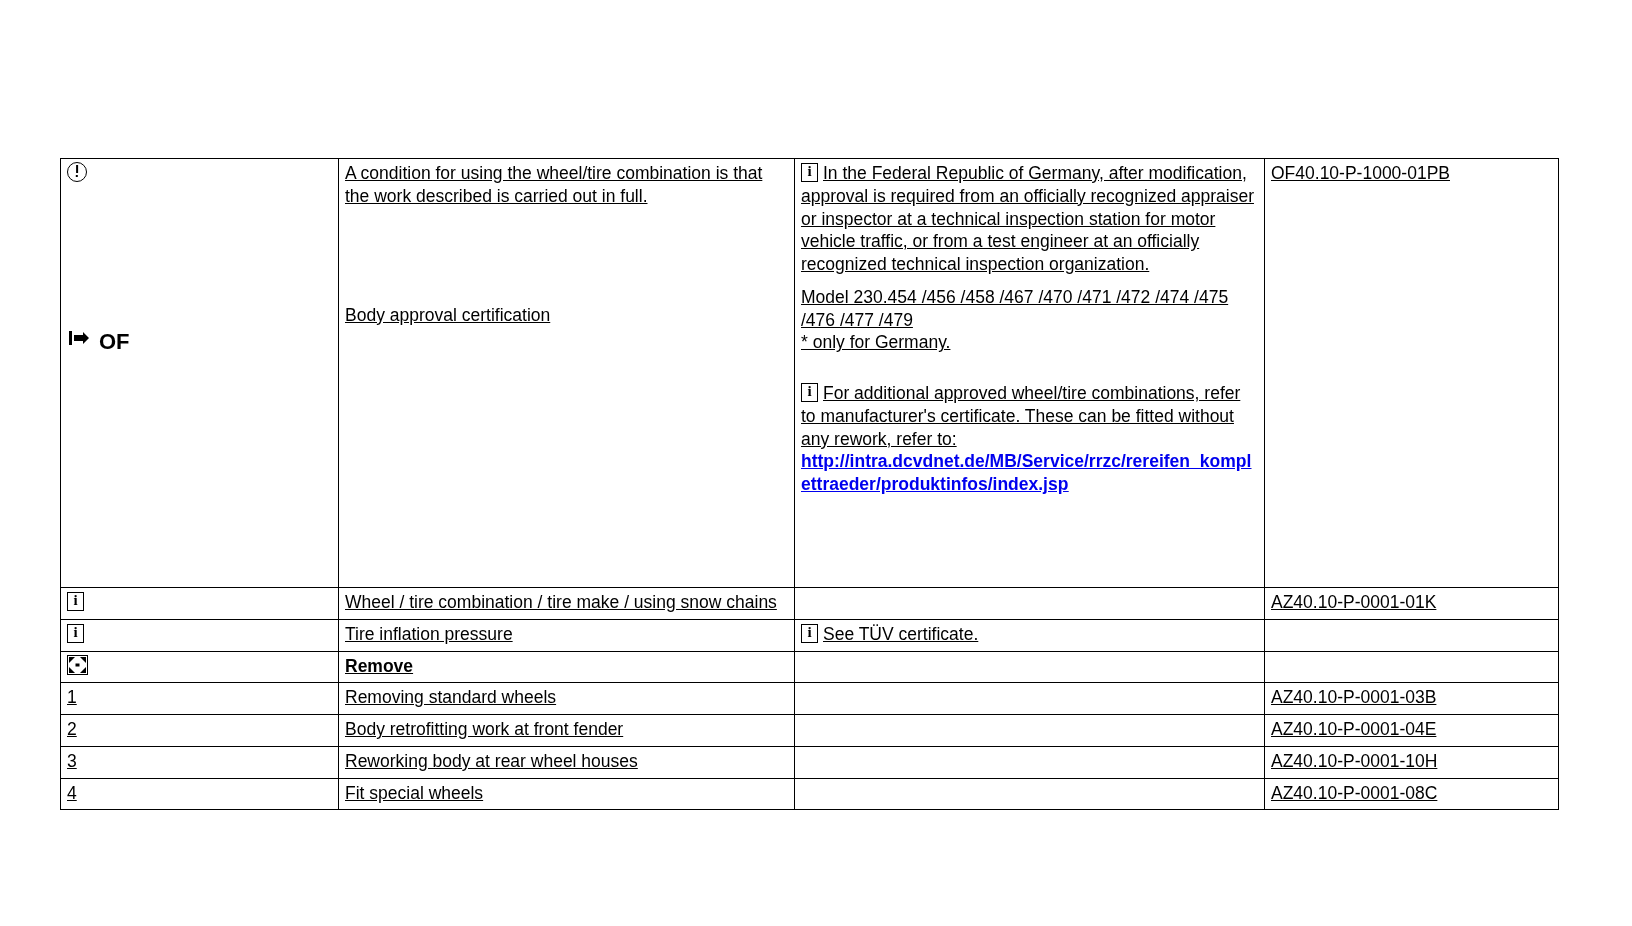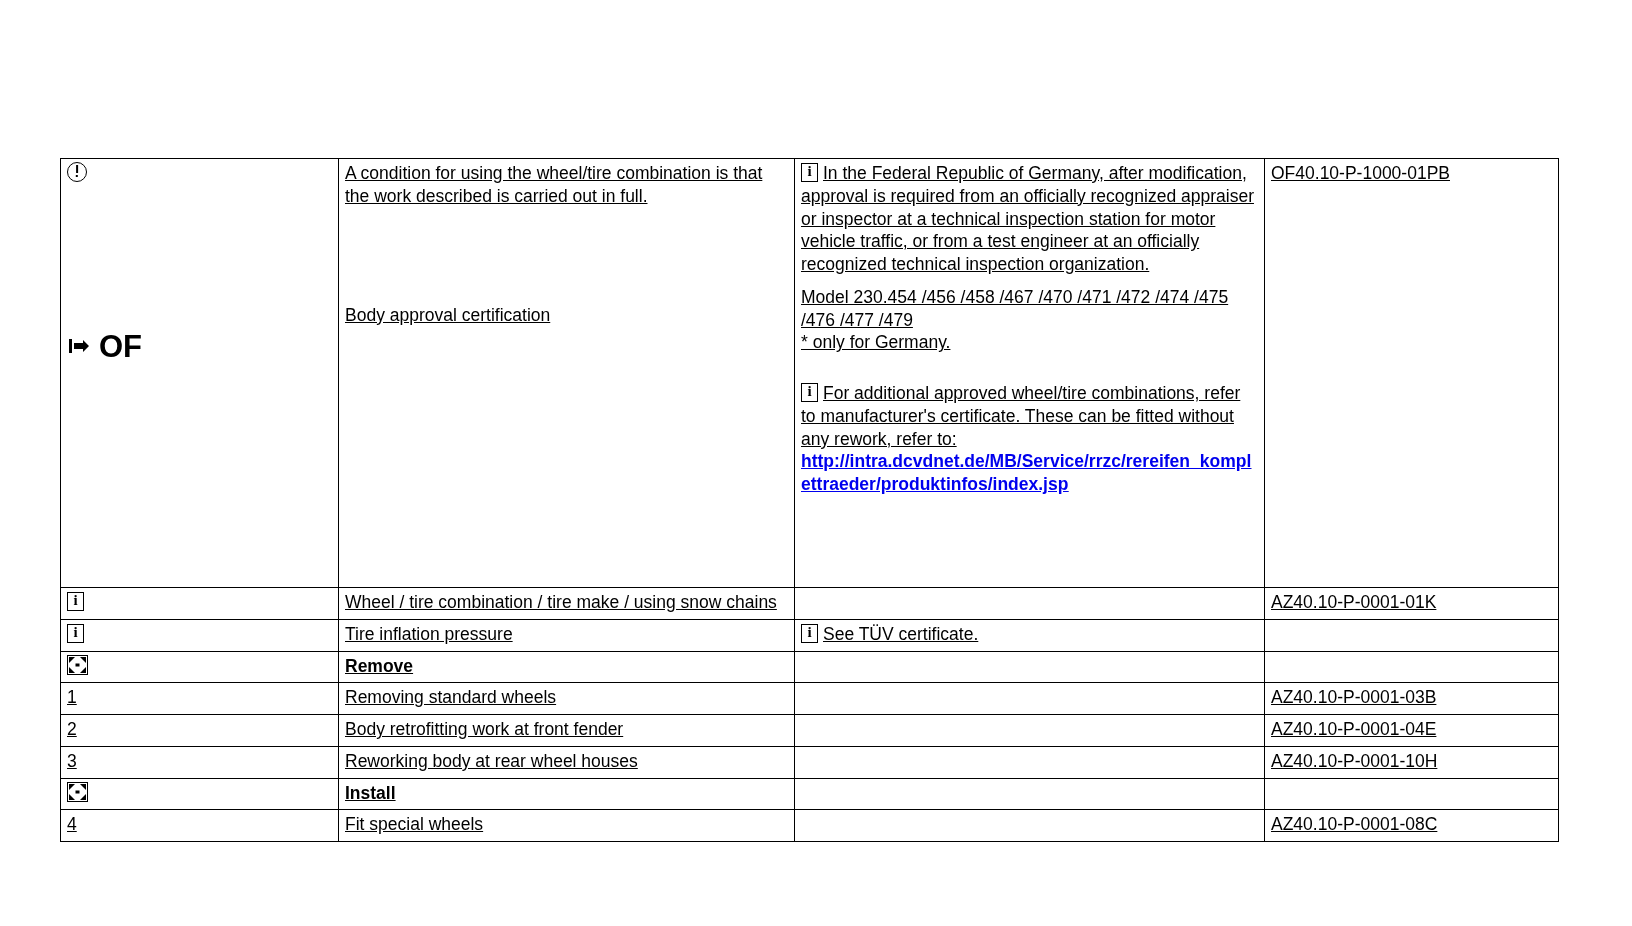--- a/index.html
+++ b/index.html
@@ -103,21 +103,21 @@
   }
 
   
   .of-block {
     position: absolute;
     left: 6px;
     top: 168px;
     display: flex;
     align-items: center;
     font-weight: bold;
-    font-size: 31px;
+    font-size: 22px;
     letter-spacing: 0px;
   }
   .hand {
     display: inline-block;
     margin-right: 2px;
   }
 
   
   .ico-arrows {
     display: inline-block;
@@ -235,36 +235,20 @@
         <td class="cell-ref">AZ40.10-P-0001-04E</td>
       </tr>
 
       <tr>
         <td class="cell-sym">3</td>
         <td class="cell-text">Reworking body at rear wheel houses</td>
         <td class="cell-note"></td>
         <td class="cell-ref">AZ40.10-P-0001-10H</td>
       </tr>
 
-      <tr>
-        <td class="cell-sym">
-          <span class="ico-arrows">
-            <svg width="19" height="18" viewBox="0 0 19 18" aria-hidden="true" style="display:block;">
-              <path d="M1 1 L7 1 L1 7 Z" fill="#000"></path>
-              <path d="M18 1 L12 1 L18 7 Z" fill="#000"></path>
-              <path d="M1 17 L7 17 L1 11 Z" fill="#000"></path>
-              <path d="M18 17 L12 17 L18 11 Z" fill="#000"></path>
-              <rect x="7.5" y="7.5" width="4" height="3" fill="#000"></rect>
-            </svg>
-          </span>
-        </td>
-        <td class="cell-text bold">Install</td>
-        <td class="cell-note"></td>
-        <td class="cell-ref"></td>
-      </tr>
 
       <tr>
         <td class="cell-sym">4</td>
         <td class="cell-text">Fit special wheels</td>
         <td class="cell-note"></td>
         <td class="cell-ref">AZ40.10-P-0001-08C</td>
       </tr>
     </tbody>
   </table>
 </div>

